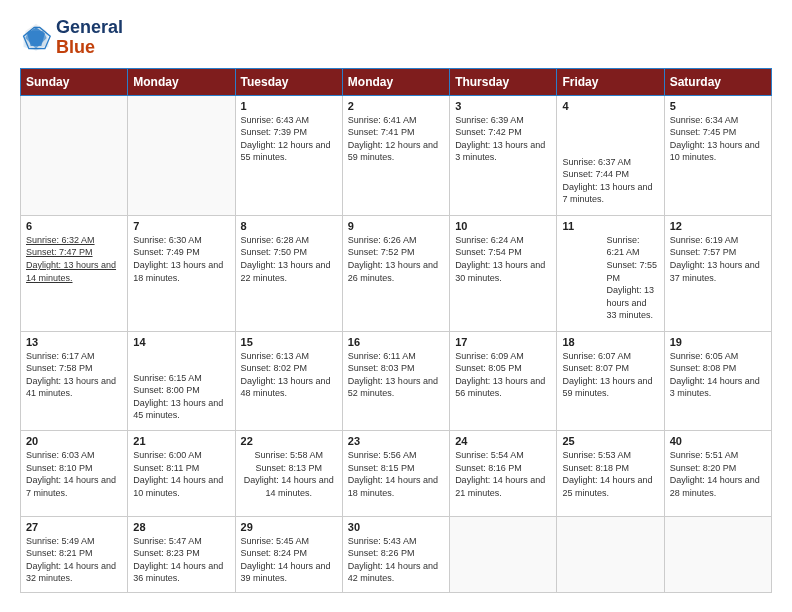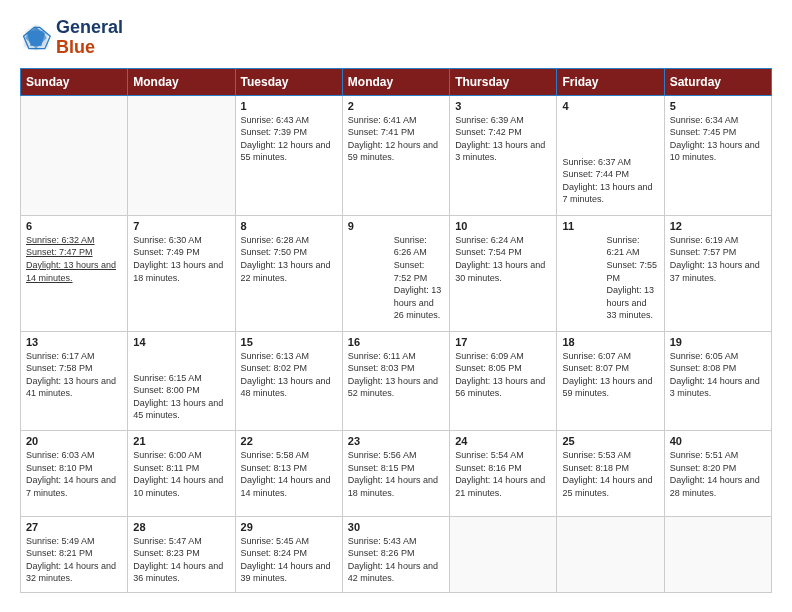--- a/index.html
+++ b/index.html
@@ -175,21 +175,21 @@
 Daylight: 13 hours and 18 minutes.</div>
           </td>
           <td>
             <div class="day-num">8</div>
             <div class="day-info" style="white-space: pre-line;">Sunrise: 6:28 AM
 Sunset: 7:50 PM
 Daylight: 13 hours and 22 minutes.</div>
           </td>
           <td>
             <div class="day-num">9</div>
-            <div class="day-info" style="white-space: pre-line; margin-left: 46px;">Sunrise: 6:26 AM
+            <div class="day-info" style="white-space: pre-line;">Sunrise: 6:26 AM
 Sunset: 7:52 PM
 Daylight: 13 hours and 26 minutes.</div>
           </td>
           <td>
             <div class="day-num">10</div>
             <div class="day-info" style="white-space: pre-line;">Sunrise: 6:24 AM
 Sunset: 7:54 PM
 Daylight: 13 hours and 30 minutes.</div>
           </td>
           <td>
@@ -257,21 +257,21 @@
 Daylight: 14 hours and 7 minutes.</div>
           </td>
           <td>
             <div class="day-num">21</div>
             <div class="day-info" style="white-space: pre-line;">Sunrise: 6:00 AM
 Sunset: 8:11 PM
 Daylight: 14 hours and 10 minutes.</div>
           </td>
           <td>
             <div class="day-num">22</div>
-            <div class="day-info" style="white-space: pre-line;">Sunrise: 5:58 AM
+            <div class="day-info" style="white-space: pre-line; text-align: center;">Sunrise: 5:58 AM
 Sunset: 8:13 PM
 Daylight: 14 hours and 14 minutes.</div>
           </td>
           <td>
             <div class="day-num">23</div>
             <div class="day-info" style="white-space: pre-line;">Sunrise: 5:56 AM
 Sunset: 8:15 PM
 Daylight: 14 hours and 18 minutes.</div>
           </td>
           <td>

